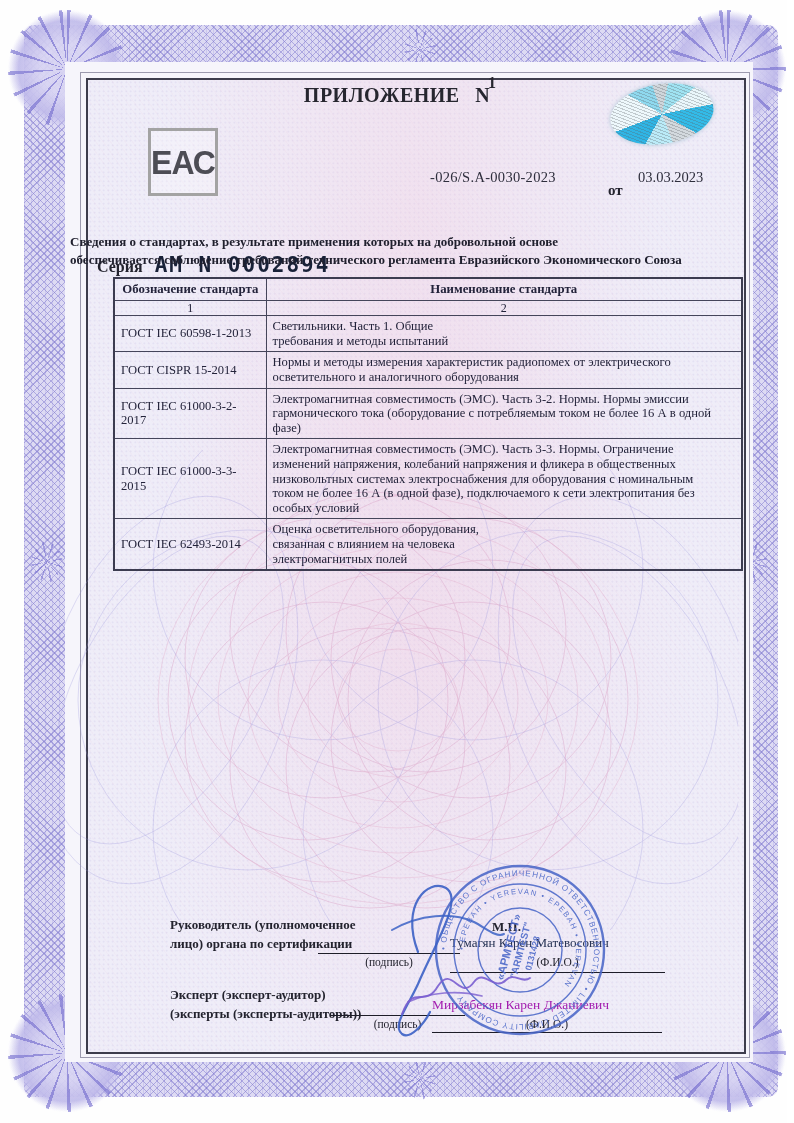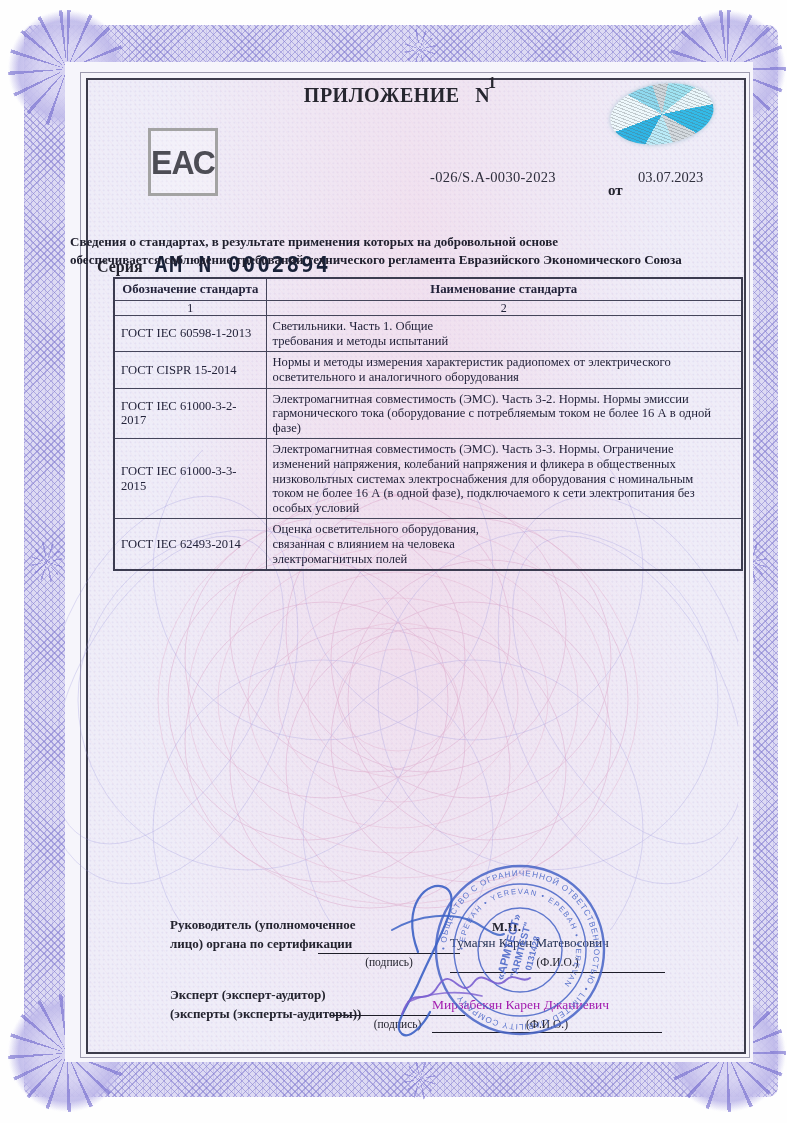--- a/index.html
+++ b/index.html
@@ -155,21 +155,21 @@
   <div class="abs title">ПРИЛОЖЕНИЕ N</div>
   <div class="abs appendix-no">1</div>
 
   <div class="abs eac-box">
     <span>ЕАС</span>
   </div>
   <div class="abs hologram"></div>
 
   <div class="abs cert-number">-026/S.A-0030-2023</div>
   <div class="abs cert-ot">от</div>
-  <div class="abs cert-date">03.07.2023</div>
+  <div class="abs cert-date">03.03.2023</div>
 
   <div class="abs series">
     <span>Серия</span>
     <span class="num">АМ N 0002894</span>
   </div>
 
   <div class="abs intro pre">Сведения о стандартах, в результате применения которых на добровольной основе
 обеспечивается соблюдение требований технического регламента Евразийского Экономического Союза</div>
 
   <div class="abs standards">

